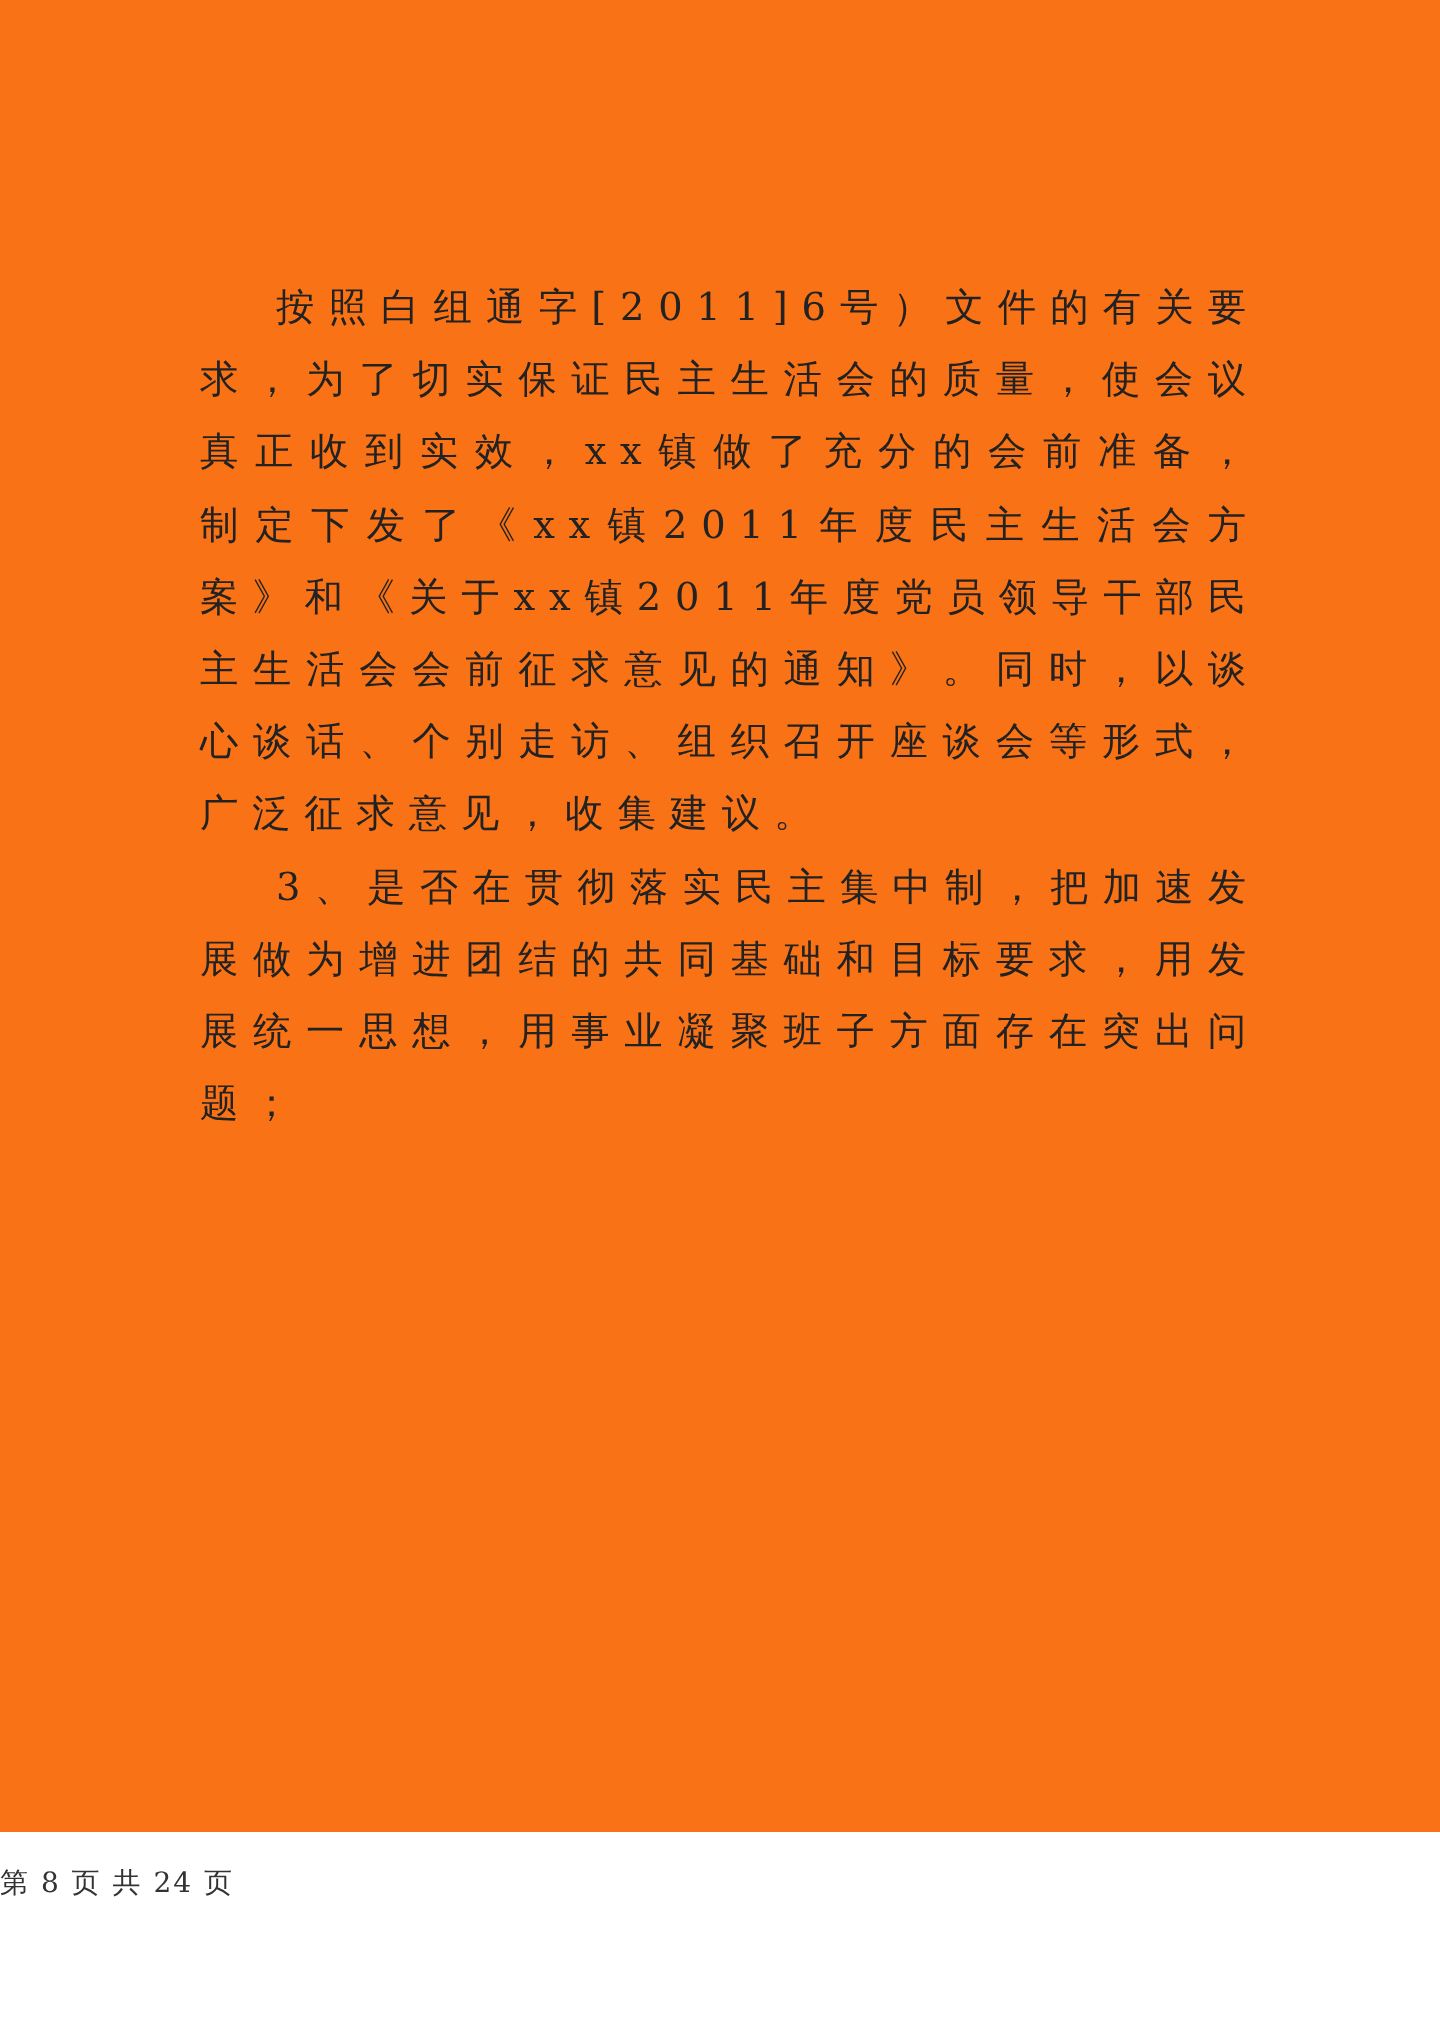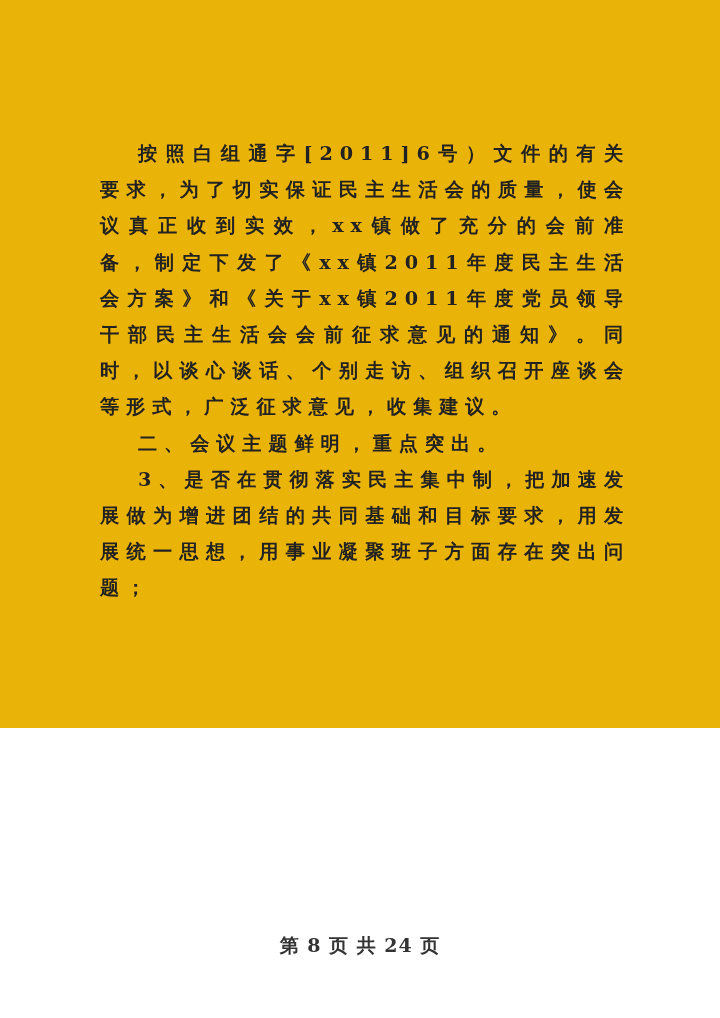--- a/index.html
+++ b/index.html
@@ -13,23 +13,22 @@
       position: relative;
       overflow: hidden;
       font-family: "DejaVu Serif", "Liberation Serif", serif;
       color: #1a1a1a;
     }
     .page {
       position: absolute;
       left: 0;
       top: 0;
       width: 720px;
-      height: 728px;
-      background: #eab308;
-      font-weight: bold;
+      height: 916px;
+      background: #f97316;
     }
     .body-text {
       position: absolute;
       left: 100px;
       top: 136px;
       width: 530px;
     }
     .para {
       margin: 0;
       font-size: 19.2px;
@@ -42,31 +41,30 @@
       color: #222222;
     }
     .para.heading {
       text-indent: 38px;
     }
     .footer {
       position: absolute;
       left: 0;
       width: 720px;
       top: 933px;
-      text-align: center;
-      font-size: 19px;
+      text-align: left;
+      font-size: 14px;
       color: #333333;
       letter-spacing: 1px;
     }
   </style>
 </head>
 <body>
 
 <div class="page">
   <div class="body-text">
     <p class="para">按照白组通字[2011]6号）文件的有关要求，为了切实保证民主生活会的质量，使会议真正收到实效，xx镇做了充分的会前准备，制定下发了《xx镇2011年度民主生活会方案》和《关于xx镇2011年度党员领导干部民主生活会会前征求意见的通知》。同时，以谈心谈话、个别走访、组织召开座谈会等形式，广泛征求意见，收集建议。</p>
-    <p class="para heading">二、会议主题鲜明，重点突出。</p>
     <p class="para">3、是否在贯彻落实民主集中制，把加速发展做为增进团结的共同基础和目标要求，用发展统一思想，用事业凝聚班子方面存在突出问题；</p>
 
   </div>
 
   <div class="footer">第 8 页  共 24 页</div>
 </div>
 
 </body></html>

